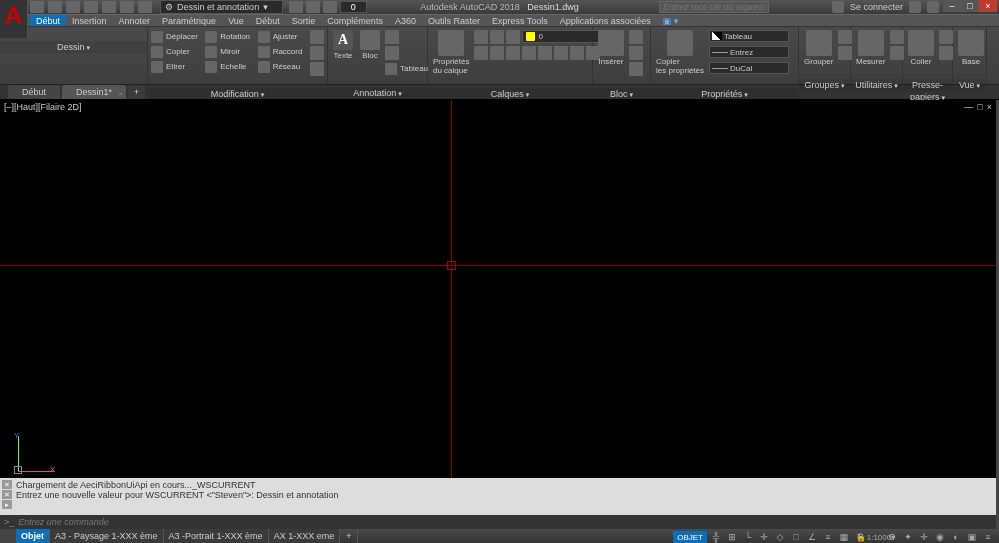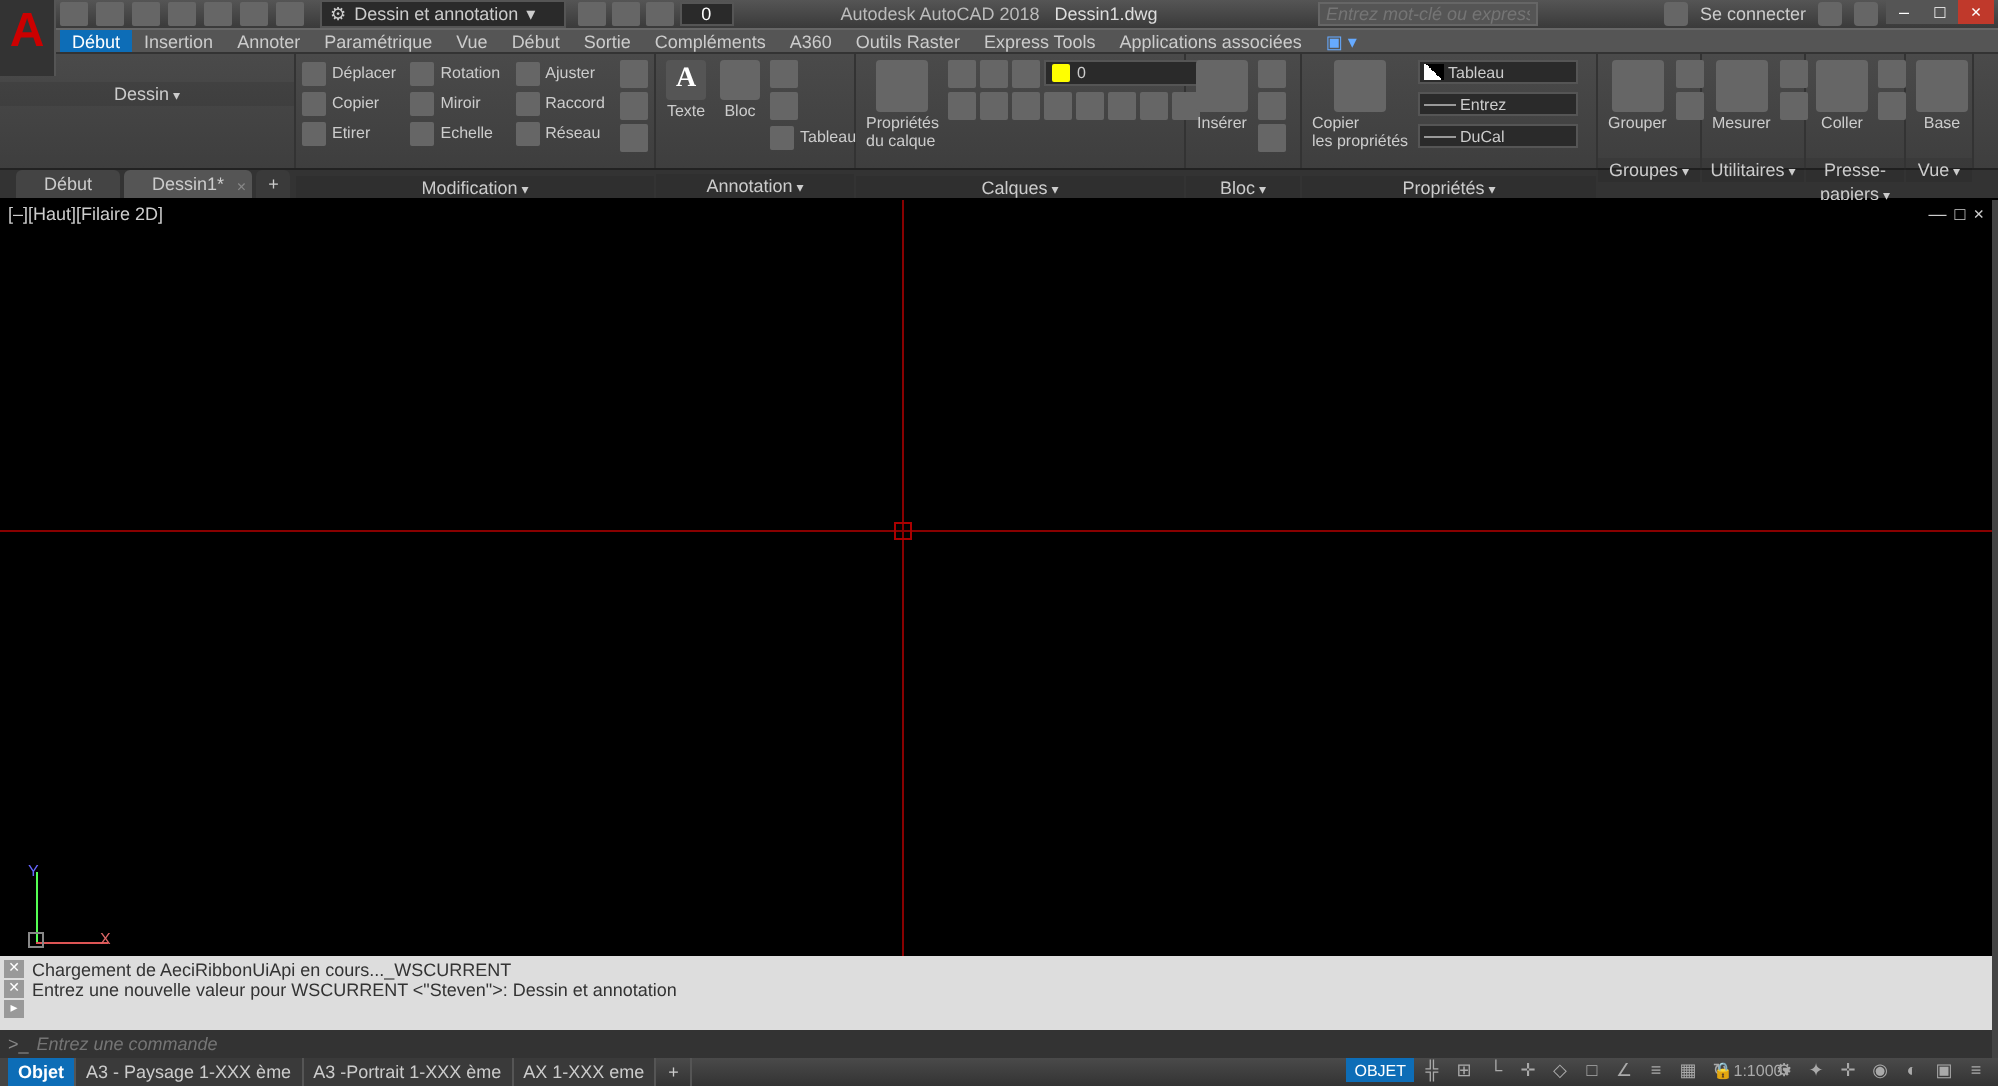--- a/index.html
+++ b/index.html
@@ -75,21 +75,21 @@
 
 
 .cmdhist { position:absolute; bottom:28px; left:0; right:3px; height:37px; background:#ddd; color:#333; font:9px monospace; padding:2px 4px 2px 16px; line-height:10px;}
 .cmdhist .flag{position:absolute;left:2px;top:2px;display:flex;flex-direction:column;gap:1px;}
 .cmdhist .flag div{width:10px;height:9px;background:#999;font-size:7px;text-align:center;color:#fff;line-height:9px;}
 .cmdline { position:absolute; bottom:14px; left:0; right:3px; height:14px; background:#333; display:flex; align-items:center; padding:0 4px; gap:4px;}
 .cmdline .gi{color:#888;font-size:9px;}
 .cmdline input{flex:0 0 300px;background:transparent;border:none;color:#888;font-size:9px;font-style:italic;outline:none;}
 
 
-.status { position:absolute; bottom:0; left:4px; right:0; height:14px; background:linear-gradient(#4a4a4a,#333); display:flex; align-items:flex-start; font-size:9px; color:#ccc;}
+.status { position:absolute; bottom:0; left:16px; right:0; height:14px; background:linear-gradient(#4a4a4a,#333); display:flex; align-items:flex-end; font-size:9px; color:#ccc;}
 .status .seg{padding:0 5px; border-right:1px solid #555; height:14px; line-height:14px; cursor:pointer;}
 .status .seg.obj{background:#0d6db7;color:#fff;font-weight:bold;}
 .status .layout{background:#3a3a3a;}
 .status .add{padding:0 6px;}
 .status-right{margin-left:auto;display:flex;align-items:center;gap:2px;padding-right:4px;}
 .status-right .si{width:14px;height:12px;display:flex;align-items:center;justify-content:center;color:#aaa;font-size:9px;cursor:pointer;}
 .status-right .scale{padding:0 3px;font-size:8px;}
 </style>
 </head>
 <body>

